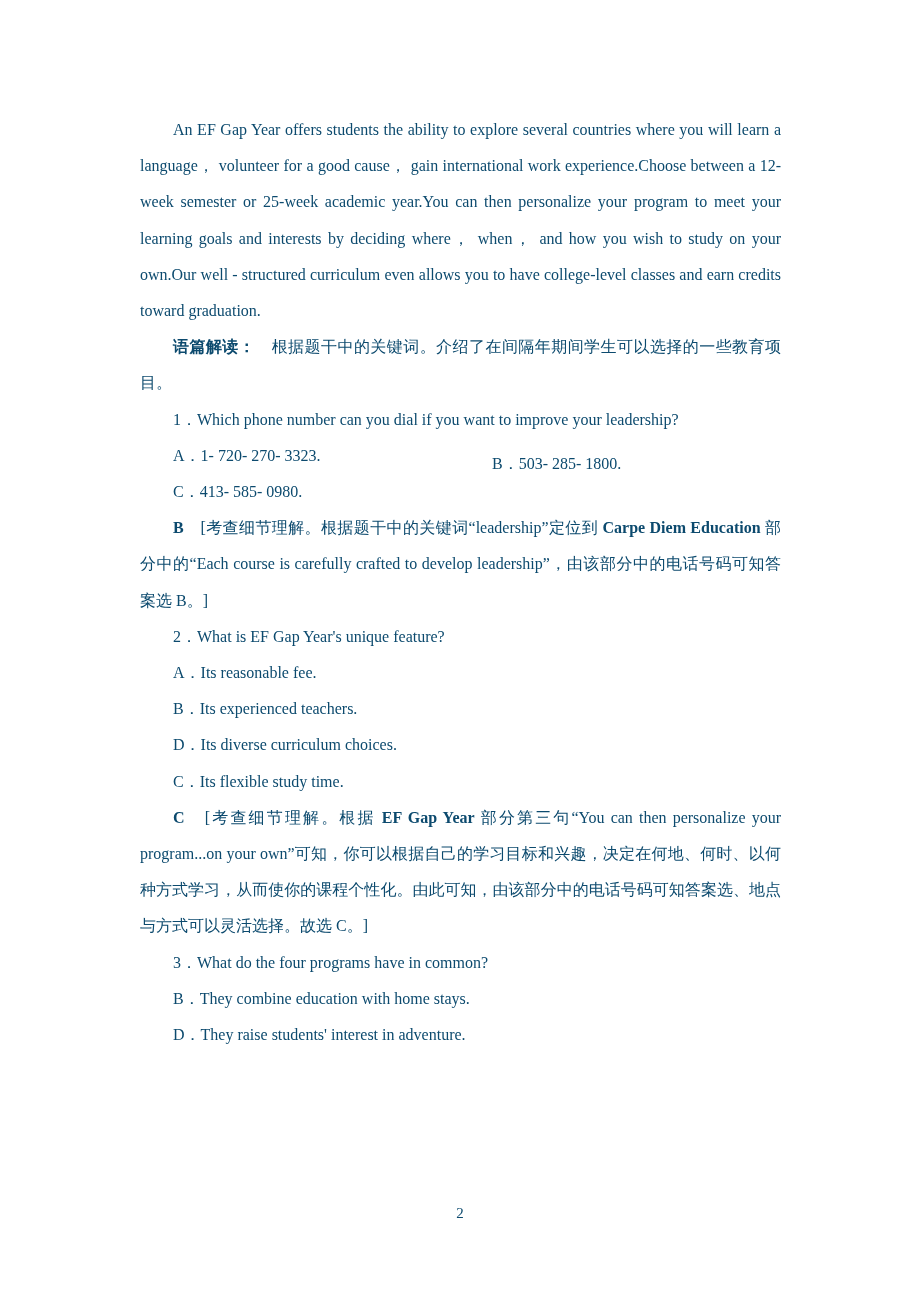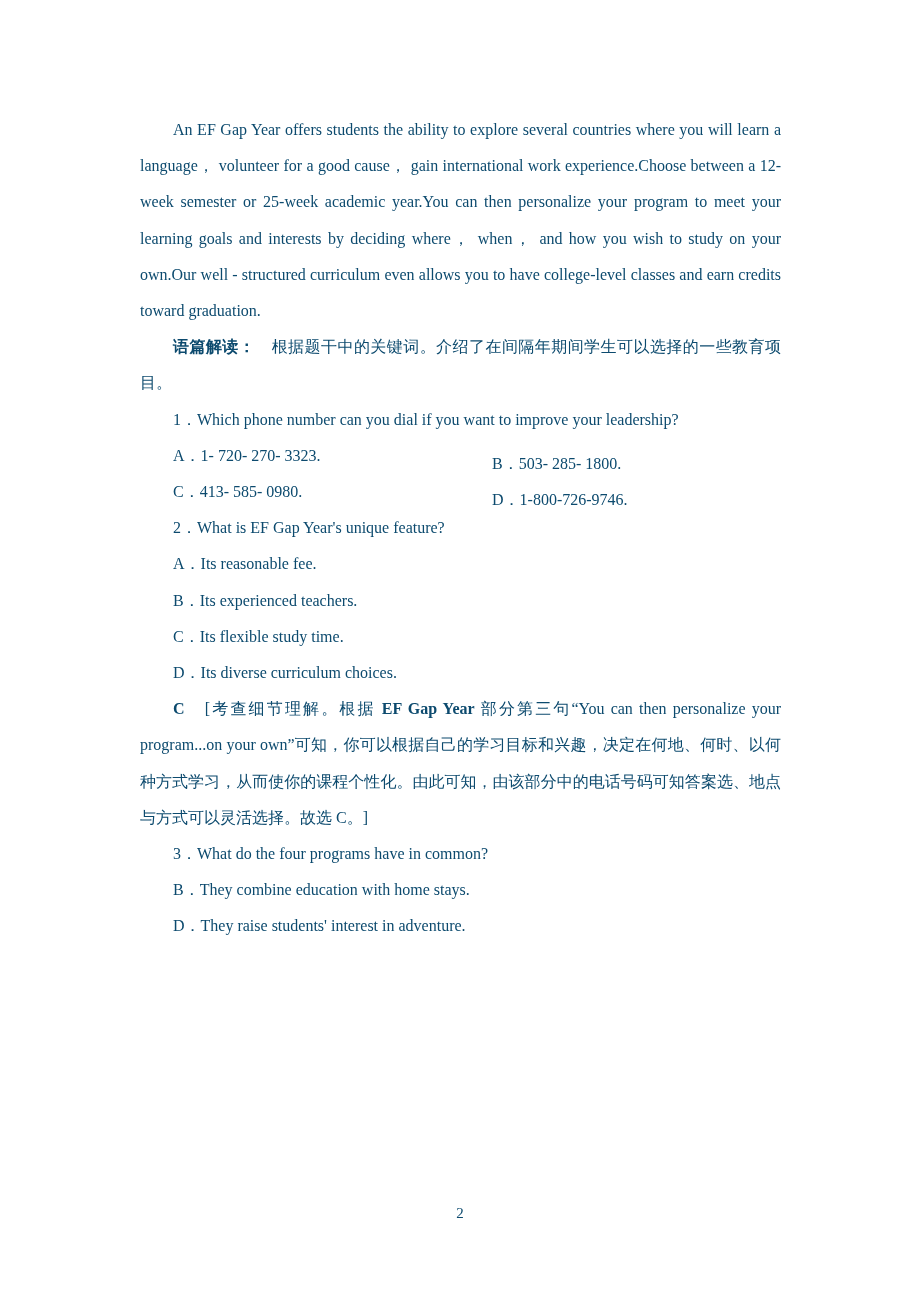--- a/index.html
+++ b/index.html
@@ -55,25 +55,26 @@
 </style>
 </head>
 <body>
 
 <div class="page">
   <div class="content">
       <p class="para body"><span>An EF Gap Year offers students the ability to explore several countries where you will learn a language， volunteer for a good cause， gain international work experience.Choose between a 12-week semester or 25-week academic year.You can then personalize your program to meet your learning goals and interests by deciding where， when， and how you wish to study on your own.Our well - structured curriculum even allows you to have college-level classes and earn credits toward graduation.</span></p>
       <p class="para body"><span class="b">语篇解读：</span><span>　根据题干中的关键词。介绍了在间隔年期间学生可以选择的一些教育项目。</span></p>
       <p class="para body"><span>1．Which phone number can you dial if you want to improve your leadership?</span></p>
       <p class="para options-row"><span class="opt-left"><span>A．1- 720- 270- 3323.</span></span><span class="opt-right"><span>B．503- 285- 1800.</span></span></p>
-      <p class="para options-row"><span class="opt-left"><span>C．413- 585- 0980.</span></span><span class="opt-right"><span>D．1-800-726-9746.</span></span></p>
+      <p class="para options-row"><span class="opt-left"><span>C．413- 585- 0980.</span></span></p>
+      <p class="para body"><span class="b">B</span><span>　[考查细节理解。根据题干中的关键词“leadership”定位到 </span><span class="b">Carpe Diem Education</span><span> 部分中的“Each course is carefully crafted to develop leadership”，由该部分中的电话号码可知答案选 B。]</span></p>
       <p class="para body"><span>2．What is EF Gap Year's unique feature?</span></p>
       <p class="para body"><span>A．Its reasonable fee.</span></p>
       <p class="para body"><span>B．Its experienced teachers.</span></p>
+      <p class="para body"><span>D．Its diverse curriculum choices.</span></p>
       <p class="para body"><span>C．Its flexible study time.</span></p>
-      <p class="para body"><span>D．Its diverse curriculum choices.</span></p>
       <p class="para body"><span class="b">C</span><span>　[考查细节理解。根据 </span><span class="b">EF Gap Year</span><span> 部分第三句“You can then personalize your program...on your own”可知，你可以根据自己的学习目标和兴趣，决定在何地、何时、以何种方式学习，从而使你的课程个性化。由此可知，由该部分中的电话号码可知答案选、地点与方式可以灵活选择。故选 C。]</span></p>
       <p class="para body"><span>3．What do the four programs have in common?</span></p>
       <p class="para body"><span>B．They combine education with home stays.</span></p>
       <p class="para body"><span>D．They raise students' interest in adventure.</span></p>
     </div>
   <div class="page-num">2</div>
 </div>
 
 </body></html>

